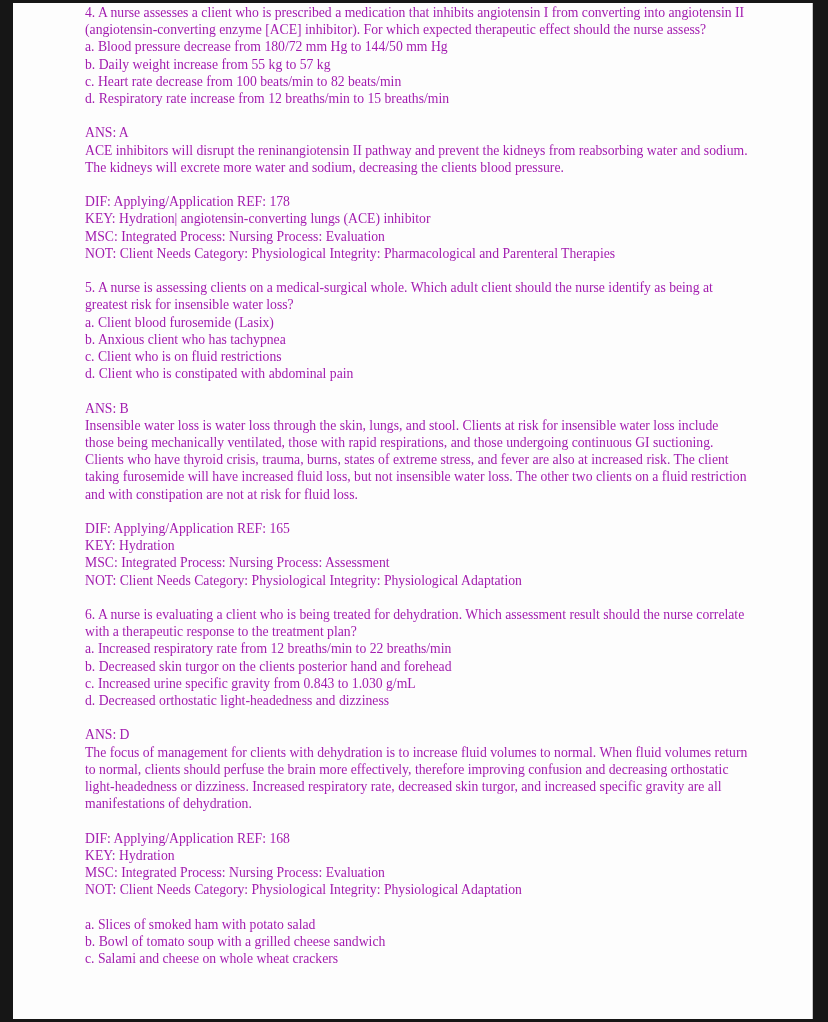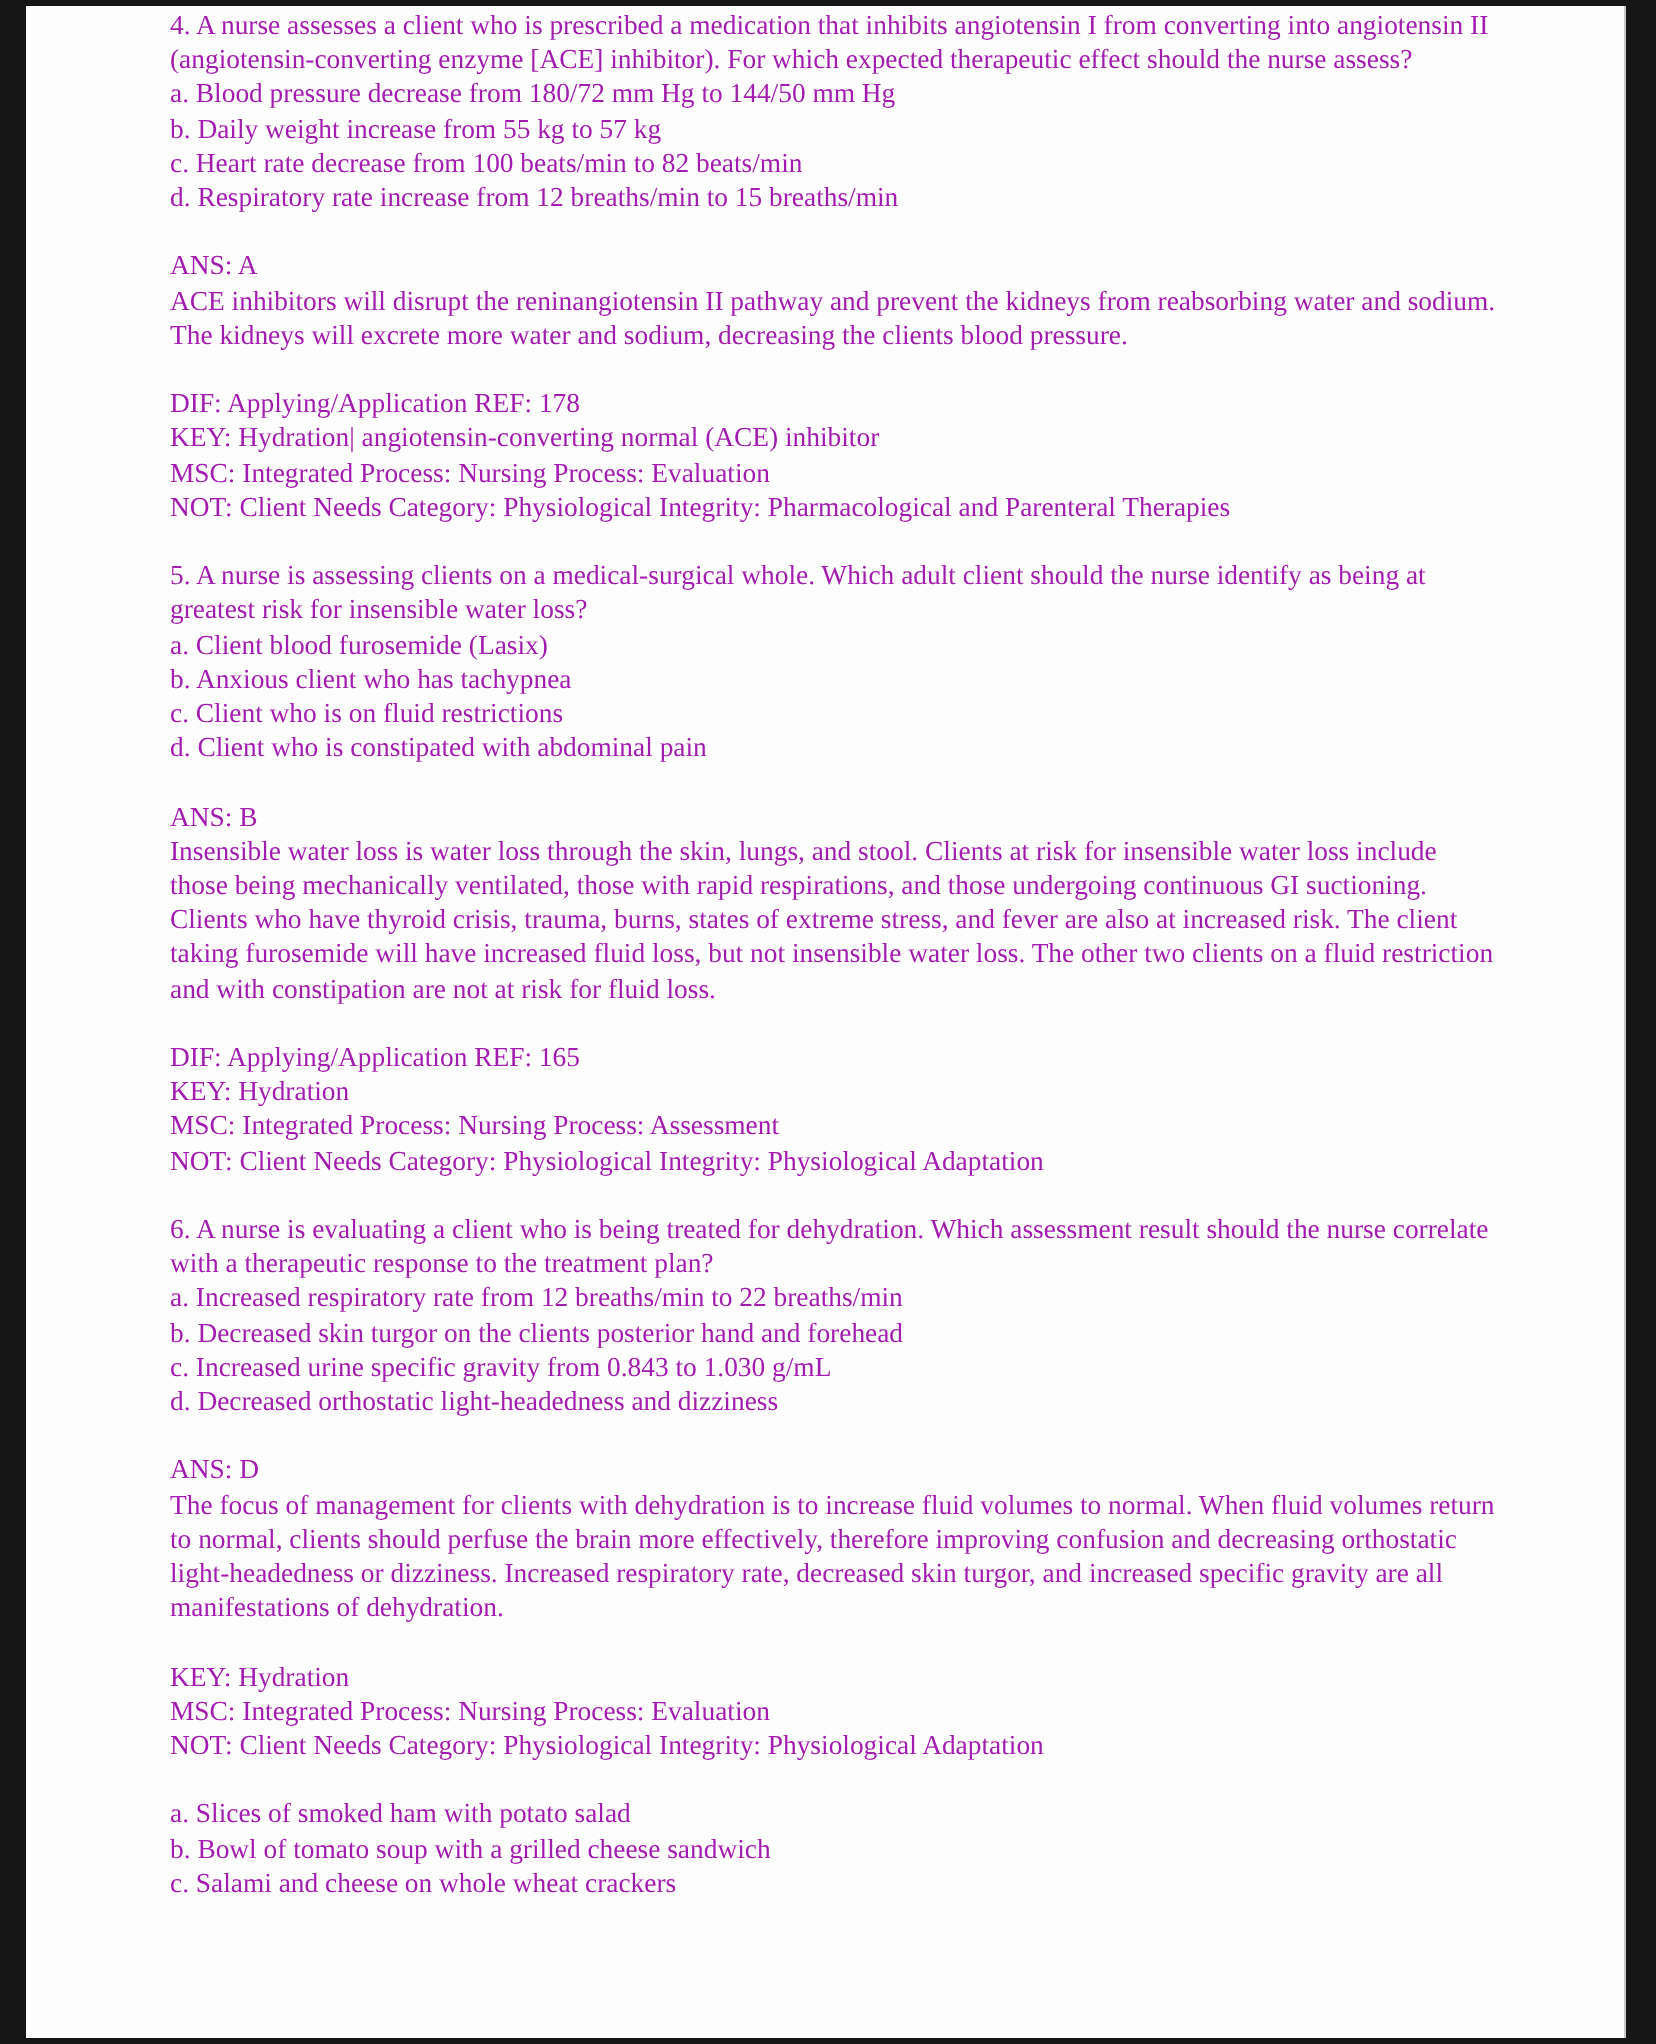--- a/index.html
+++ b/index.html
@@ -51,21 +51,21 @@
       <p><span>4.</span> <span>A nurse assesses a client who is prescribed a medication that inhibits angiotensin I from converting into angiotensin II (angiotensin-converting enzyme [ACE] inhibitor). For which expected therapeutic effect should the nurse assess?</span></p>
       <p><span>a.</span> <span>Blood pressure decrease from 180/72 mm Hg to 144/50 mm Hg</span></p>
       <p><span>b.</span> <span>Daily weight increase from 55 kg to 57 kg</span></p>
       <p><span>c.</span> <span>Heart rate decrease from 100 beats/min to 82 beats/min</span></p>
       <p><span>d.</span> <span>Respiratory rate increase from 12 breaths/min to 15 breaths/min</span></p>
       <div class="gap"></div>
       <p><span>ANS:</span> <span>A</span></p>
       <p>ACE inhibitors will disrupt the reninangiotensin II pathway and prevent the kidneys from reabsorbing water and sodium. The kidneys will excrete more water and sodium, decreasing the clients blood pressure.</p>
       <div class="gap"></div>
       <p><span>DIF:</span> <span>Applying/Application REF: 178</span></p>
-      <p><span>KEY:</span> <span>Hydration| angiotensin-converting normal (ACE) inhibitor</span></p>
+      <p><span>KEY:</span> <span>Hydration| angiotensin-converting lungs (ACE) inhibitor</span></p>
       <p><span>MSC:</span> <span>Integrated Process: Nursing Process: Evaluation</span></p>
       <p><span>NOT:</span> <span>Client Needs Category: Physiological Integrity: Pharmacological and Parenteral Therapies</span></p>
       <div class="gap"></div>
     </section>
 
     <section>
       <p><span>5.</span> <span>A nurse is assessing clients on a medical-surgical whole. Which adult client should the nurse identify as being at greatest risk for insensible water loss?</span></p>
       <p><span>a.</span> <span>Client blood furosemide (Lasix)</span></p>
       <p><span>b.</span> <span>Anxious client who has tachypnea</span></p>
       <p><span>c.</span> <span>Client who is on fluid restrictions</span></p>
@@ -84,20 +84,21 @@
     <section>
       <p><span>6.</span> <span>A nurse is evaluating a client who is being treated for dehydration. Which assessment result should the nurse correlate with a therapeutic response to the treatment plan?</span></p>
       <p><span>a.</span> <span>Increased respiratory rate from 12 breaths/min to 22 breaths/min</span></p>
       <p><span>b.</span> <span>Decreased skin turgor on the clients posterior hand and forehead</span></p>
       <p><span>c.</span> <span>Increased urine specific gravity from 0.843 to 1.030 g/mL</span></p>
       <p><span>d.</span> <span>Decreased orthostatic light-headedness and dizziness</span></p>
       <div class="gap"></div>
       <p><span>ANS:</span> <span>D</span></p>
       <p>The focus of management for clients with dehydration is to increase fluid volumes to normal. When fluid volumes return to normal, clients should perfuse the brain more effectively, therefore improving confusion and decreasing orthostatic light-headedness or dizziness. Increased respiratory rate, decreased skin turgor, and increased specific gravity are all manifestations of dehydration.</p>
       <div class="gap"></div>
+      <p><span>DIF:</span> <span>Applying/Application REF: 168</span></p>
       <p><span>KEY:</span> <span>Hydration</span></p>
       <p><span>MSC:</span> <span>Integrated Process: Nursing Process: Evaluation</span></p>
       <p><span>NOT:</span> <span>Client Needs Category: Physiological Integrity: Physiological Adaptation</span></p>
       <div class="gap"></div>
     </section>
 
     <section>
       <p><span>a.</span> <span>Slices of smoked ham with potato salad</span></p>
       <p><span>b.</span> <span>Bowl of tomato soup with a grilled cheese sandwich</span></p>
       <p><span>c.</span> <span>Salami and cheese on whole wheat crackers</span></p>

